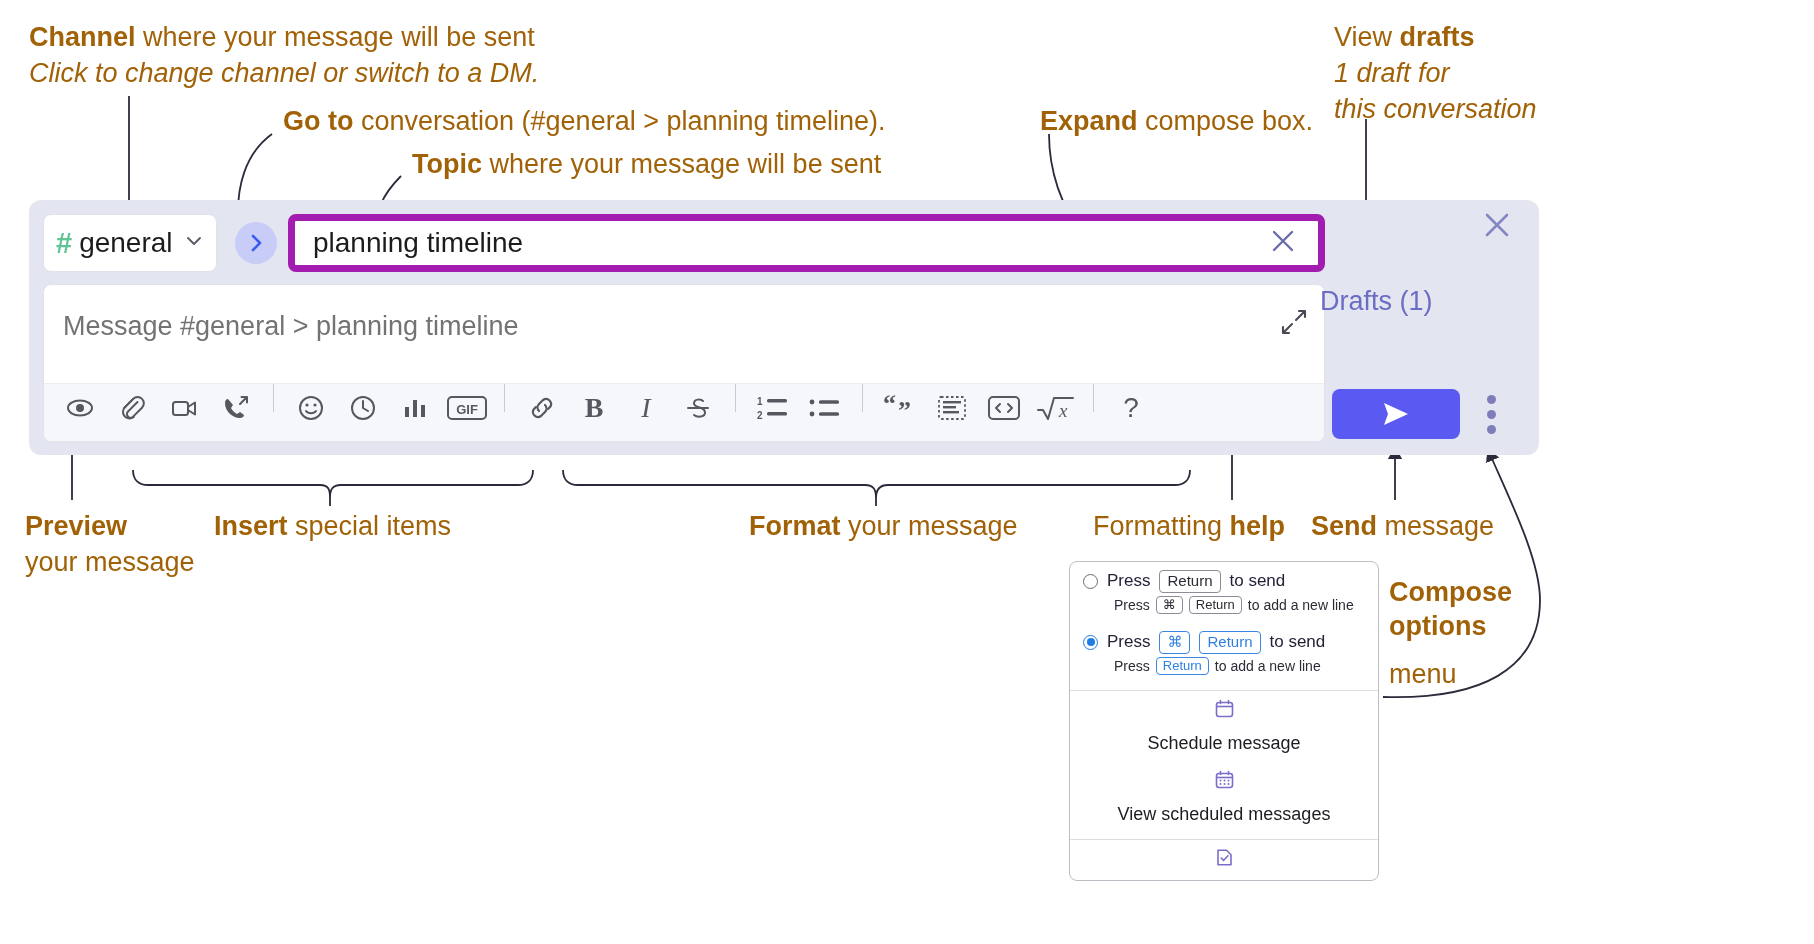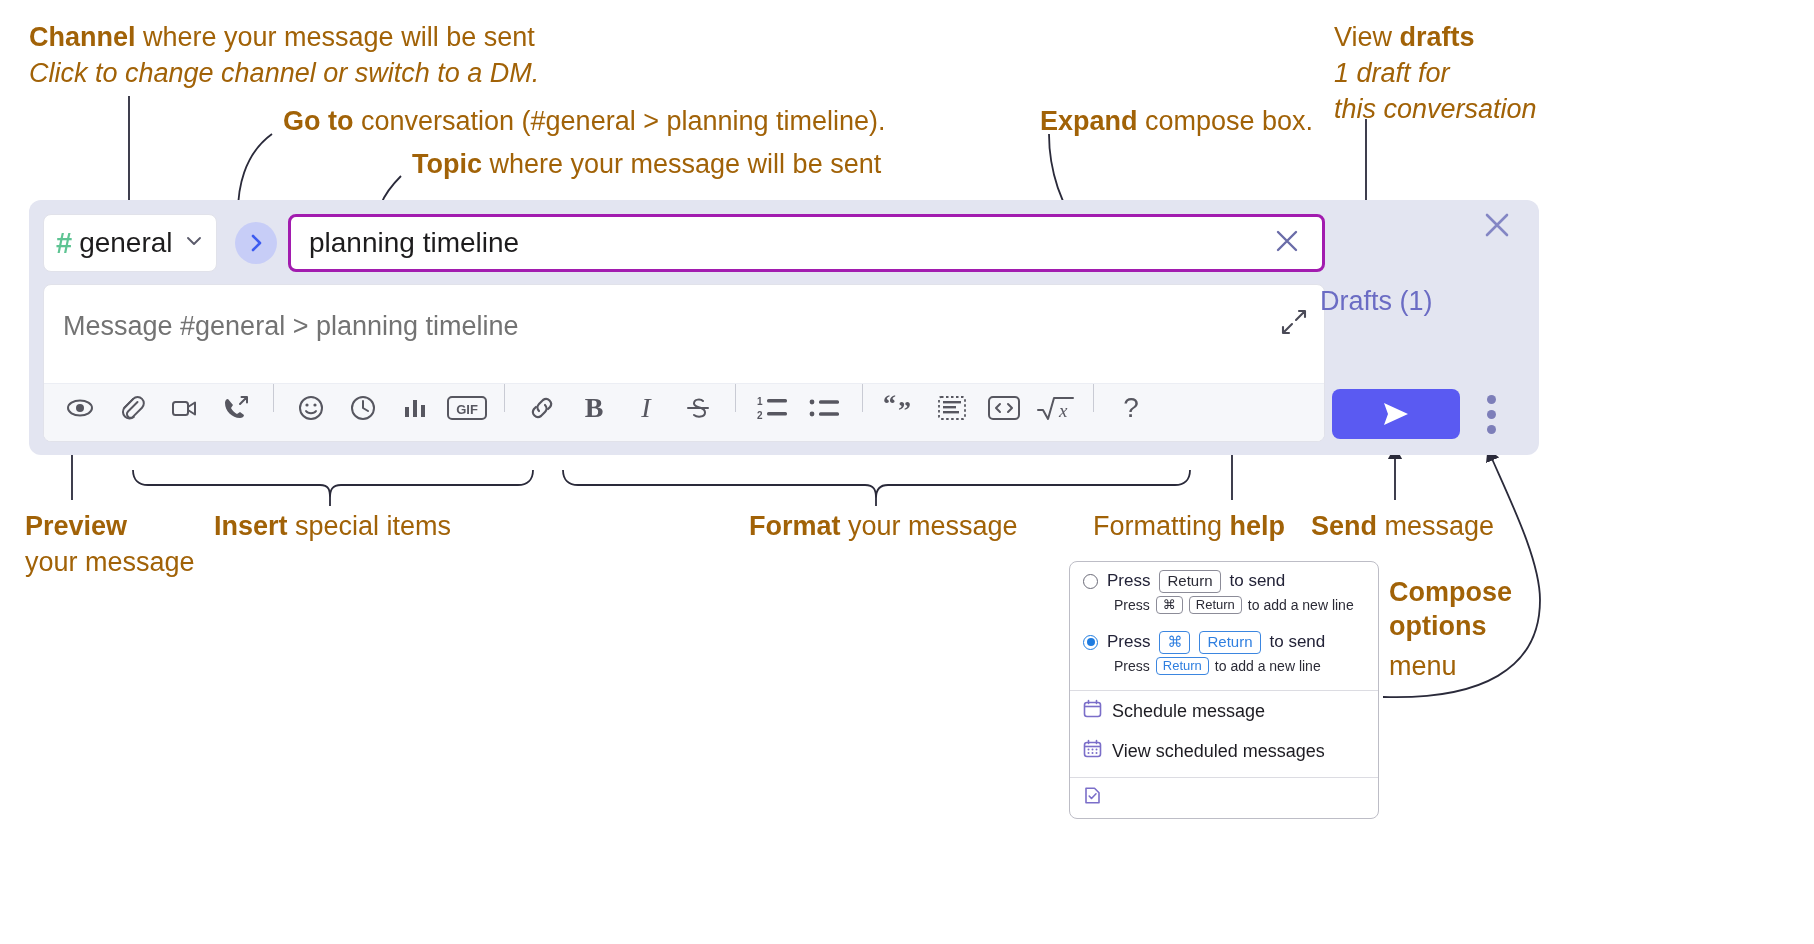--- a/index.html
+++ b/index.html
@@ -61,21 +61,21 @@
   #goto-btn {
     position:absolute; left:192px; top:8px;
     width:42px; height:42px; border-radius:50%;
     background:#c7cdf7;
     display:flex; align-items:center; justify-content:center;
     cursor:pointer;
   }
 
   #topic-field {
     position:absolute; left:245px; top:0; right:0; height:58px;
-    background:#fff; border:3px solid #a21caf; border-radius:8px;
+    background:#fff; border:7px solid #a21caf; border-radius:8px;
     display:flex; align-items:center; padding:0 18px;
   }
   #topic-field .tval { font-size:28px; color:#1d1c1d; }
   #topic-clear { margin-left:auto; cursor:pointer; }
 
   
   #msg-box {
     position:absolute; left:0; top:70px; right:0; bottom:0;
     background:#fff; border:1px solid #e1e2ea; border-radius:8px;
     overflow:hidden;
@@ -154,21 +154,21 @@
     display:inline-block;
     border:1px solid #8c8c98; border-radius:4px;
     padding:1px 7px; font-size:15px; line-height:1.25;
     color:#2b2b36; background:#fff;
   }
   .kbd.sm { font-size:13px; padding:0px 6px; }
   .kbd.blue { border-color:#3b86e0; color:#2f7fe0; }
   .mdiv { height:1px; background:#dcdce2; margin:6px 0 0 0; }
   .mitem {
     display:flex; align-items:center; gap:10px;
-    padding:8px 13px; font-size:18px; color:#1d1c22; cursor:pointer;
+    padding:8px 13px; font-size:18px; color:#1d1c22; cursor:pointer;flex-direction:column;
   }
   .mitem svg { flex:none; }
 </style>
 </head>
 <body>
 
 <div class="anno" style="left:29px; top:22px;">
   <div><b>Channel</b><span> where your message will be sent</span></div>
   <div class="it" style="margin-top:4px;">Click to change channel or switch to a DM.</div>
 </div>
@@ -208,21 +208,21 @@
   <span>Formatting </span><b>help</b>
 </div>
 
 <div class="anno" style="left:1311px; top:511px;">
   <b>Send</b><span> message</span>
 </div>
 
 <div class="anno" style="left:1389px; top:577px;">
   <div><b>Compose</b></div>
   <div style="margin-top:2px;"><b>options</b></div>
-  <div style="margin-top:8px;"><span>menu</span></div>
+  <div style="margin-top:16px;"><span>menu</span></div>
 </div>
 
 <svg class="leaders" viewBox="0 0 1814 944">
   <defs>
     <marker id="arrow" markerWidth="8" markerHeight="8" refX="5" refY="4" orient="auto">
       <path d="M0,0 L7,4 L0,8 z" fill="#2a2a3a"></path>
     </marker>
   </defs>
   <g stroke="#2a2a3a" stroke-width="1.8" fill="none">
 

